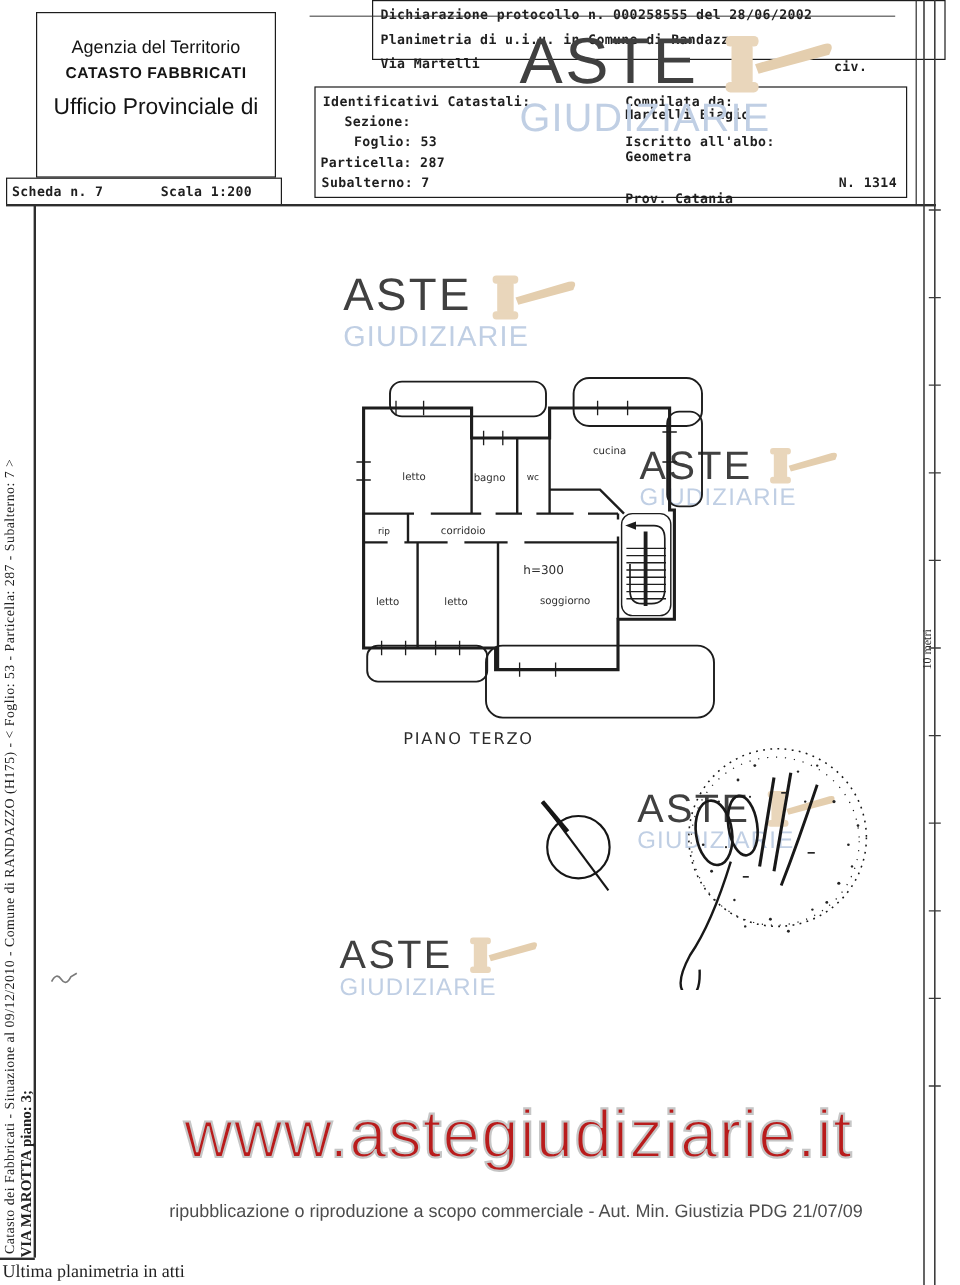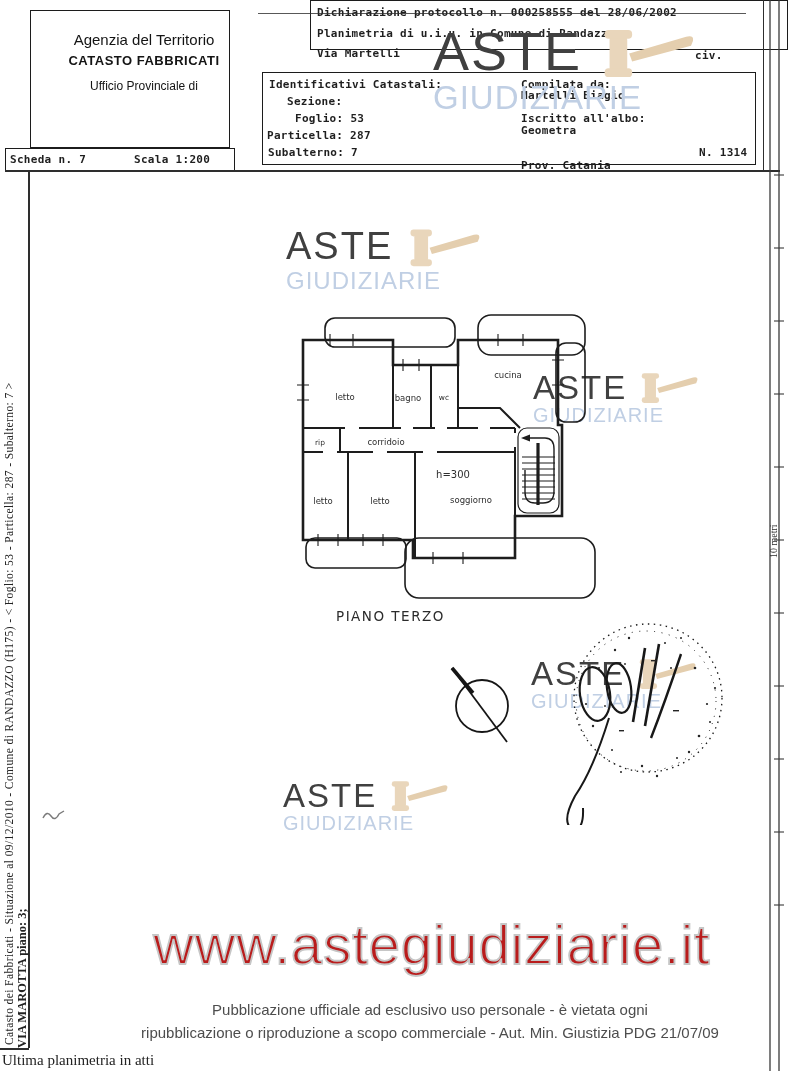--- a/index.html
+++ b/index.html
@@ -29,24 +29,24 @@
   .url-wm{font-family:"Liberation Sans",sans-serif;font-size:56px;letter-spacing:1px;
           color:#b91c1c;-webkit-text-stroke:1.8px #c6c6c6;text-align:center;}
   .disc{font-family:"Liberation Sans",sans-serif;font-size:15px;line-height:23px;
         color:#4d4d4d;text-align:center;}
 </style>
 </head>
 <body>
 
 <div class="page">
 
-  <div class="box" style="left:30px;top:10px;width:200px;height:138px;padding-left:14px;">
+  <div class="box" style="left:30px;top:10px;width:200px;height:138px;">
     <div class="agency abs" style="top:20px;font-size:15px;">Agenzia del Territorio</div>
     <div class="agency abs" style="top:42px;font-size:13px;font-weight:bold;letter-spacing:0.5px;">CATASTO FABBRICATI</div>
-    <div class="agency abs" style="top:68px;font-size:12px;">Ufficio Provinciale di</div>
+    <div class="agency abs" style="top:68px;font-size:19px;">Ufficio Provinciale di</div>
   </div>
 
   <div class="box" style="left:5px;top:148px;width:230px;height:23px;">
     <span class="tw abs" style="left:4px;top:4px;">Scheda n. 7</span>
     <span class="tw abs" style="left:128px;top:4px;">Scala 1:200</span>
   </div>
 
   <div class="box" style="left:262px;top:0px;width:478px;height:50px;margin-left:48px;">
     <span class="tw abs" style="left:6px;top:5px;">Dichiarazione protocollo n. 000258555 del 28/06/2002</span>
     <span class="tw abs" style="left:6px;top:26px;">Planimetria di u.i.u. in Comune di Randazzo</span>
@@ -271,17 +271,16 @@
   <svg class="abs" style="left:42px;top:808px;" width="24" height="14" viewBox="0 0 24 14">
     <path d="M1,10 Q5,2 9,8 T17,6 L22,3" stroke="#7a7a7a" stroke-width="1.4" fill="none"></path>
   </svg>
 
   <div class="vtext" style="left:3px;top:1045px;font-family:'Liberation Serif',serif;font-size:11.5px;letter-spacing:0.4px;color:#222;">Catasto dei Fabbricati - Situazione al 09/12/2010 - Comune di RANDAZZO (H175) - &lt; Foglio: 53 - Particella: 287 - Subalterno: 7 &gt;</div>
   <div class="vtext" style="left:15px;top:1048px;font-family:'Liberation Serif',serif;font-size:12.5px;font-weight:bold;color:#222;">VIA MAROTTA piano: 3;</div>
   <div class="abs" style="left:2px;top:1052px;font-family:'Liberation Serif',serif;font-size:15px;color:#222;">Ultima planimetria in atti</div>
 
   <div class="abs url-wm" style="left:132px;top:912px;width:600px;">www.astegiudiziarie.it</div>
   <div class="abs disc" style="left:100px;top:998px;width:660px;">
-    <div>Pubblicazione ufficiale ad esclusivo uso personale - è vietata ogni</div>
     <div>ripubblicazione o riproduzione a scopo commerciale - Aut. Min. Giustizia PDG 21/07/09</div>
   </div>
 
 </div>
 
 </body></html>

